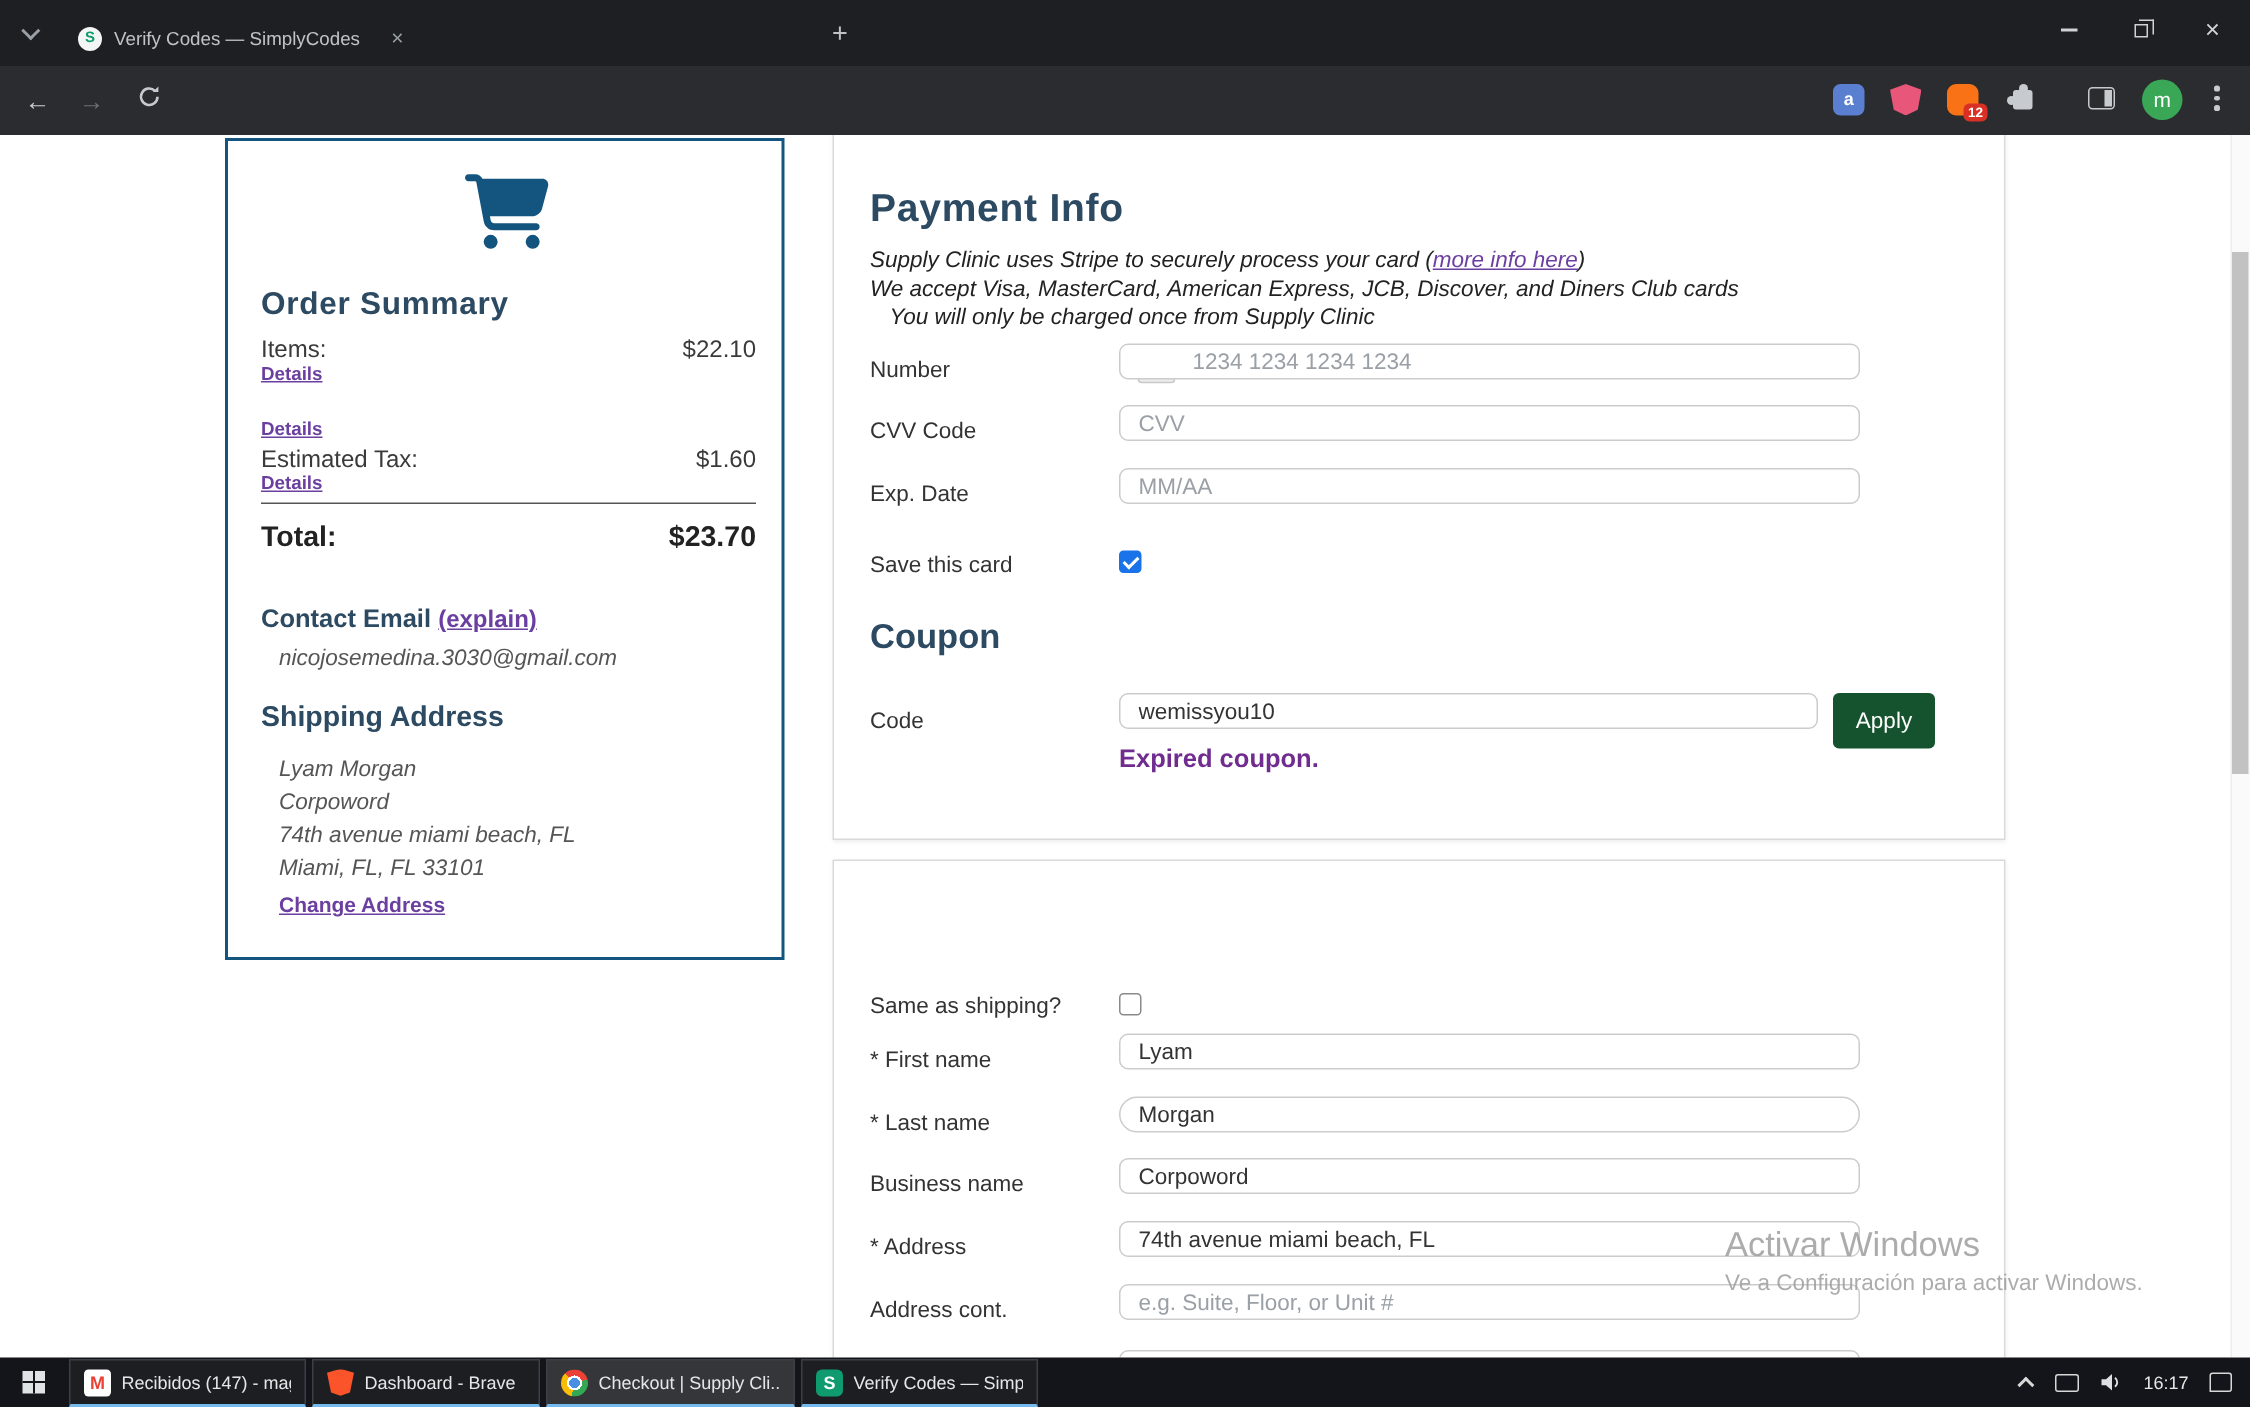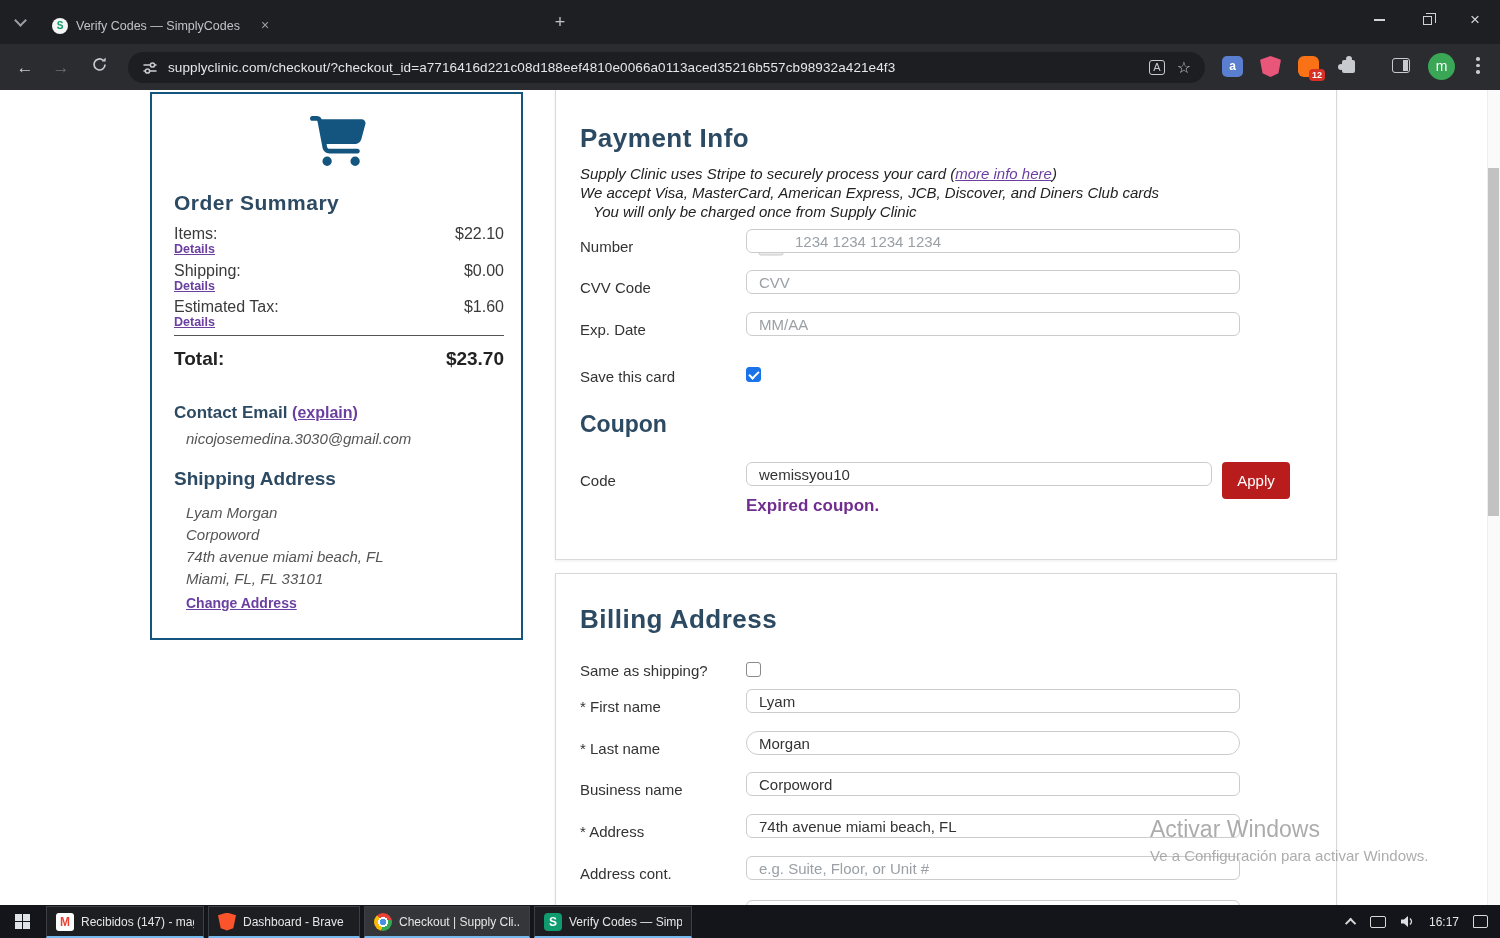--- a/index.html
+++ b/index.html
@@ -71,21 +71,21 @@
   .details { position:absolute; left:22px; font-size:12.5px; }
   .italic { font-style:italic; color:#555; font-size:15px; }
   .flabel { position:absolute; font-size:15px; color:#333; }
   .finput { position:absolute; left:190px; width:494px; height:24px; border:1px solid #ccc; border-radius:6px;
             font-size:15px; color:#333; padding:0 12px; background:#fff; font-family:"Liberation Sans",sans-serif; }
   .finput::placeholder { color:#9aa0a6; opacity:1; }
   .cb { position:absolute; width:15px; height:15px; border:1.5px solid #8a8a8a; border-radius:3px; background:#fff; }
   .cb.checked { background:#1a73e8; border-color:#1a73e8; }
   .cb.checked::after { content:""; position:absolute; left:4px; top:1px; width:4px; height:8px;
                        border:solid #fff; border-width:0 2px 2px 0; transform:rotate(45deg); }
-  .apply-btn { position:absolute; left:666px; width:68px; height:37px; background:#b91c1c; color:#fff; border:none;
+  .apply-btn { position:absolute; left:666px; width:68px; height:37px; background:#14532d; color:#fff; border:none;
                border-radius:4px; font-size:15px; font-family:"Liberation Sans",sans-serif; cursor:pointer; }
   .note { position:absolute; left:24px; font-style:italic; font-size:15px; color:#222; white-space:nowrap; }
   #watermark { position:absolute; left:1150px; top:726px; color:#9e9e9e; opacity:.85; }
   #watermark .w1 { font-size:23px; }
   #watermark .w2 { font-size:15px; margin-top:4px; }
   #sb-track { position:absolute; right:0; top:0; width:13px; height:815px; background:#fafafa; border-left:1px solid #ededed; }
   #sb-thumb { position:absolute; right:1px; top:78px; width:11px; height:348px; background:#c2c2c2; }
 
   
   #taskbar { position:absolute; left:0; top:905px; width:1500px; height:33px; background:#14151a; display:flex; align-items:stretch; }
@@ -143,34 +143,20 @@
   <div id="toolbar">
     <div class="navbtn nb-back" style="left:12px;"></div>
     <div class="navbtn nb-fwd disabled" style="left:48px;"></div>
     <div class="navbtn" style="left:86px;">
       <svg width="17" height="17" viewBox="0 0 17 17">
           <path d="M14 8.5a5.5 5.5 0 1 1-1.8-4.1" fill="none" stroke="#c7cbd0" stroke-width="1.7"></path>
           <path d="M14.6 1.6v3.8h-3.8z" fill="#c7cbd0"></path>
         </svg>
     </div>
 
-    <div id="omnibox">
-      <span class="site-icon">
-        <svg width="16" height="16" viewBox="0 0 16 16">
-            <g stroke="#c7cbd0" stroke-width="1.5" stroke-linecap="round">
-              <path d="M2 5h12M2 11h12"></path>
-            </g>
-            <circle cx="10.5" cy="5" r="2.1" fill="#1d1e22" stroke="#c7cbd0" stroke-width="1.5"></circle>
-            <circle cx="5.5" cy="11" r="2.1" fill="#1d1e22" stroke="#c7cbd0" stroke-width="1.5"></circle>
-          </svg>
-      </span>
-      <span id="url-text">supplyclinic.com/checkout/?checkout_id=a7716416d221c08d188eef4810e0066a0113aced35216b557cb98932a421e4f3</span>
-      <span class="ob-translate"></span>
-      <span class="ob-star"></span>
-    </div>
 
     <div class="ext ext-blue" style="left:1222px;"></div>
     <div class="ext ext-shield" style="left:1260px;"></div>
     <div class="ext ext-red" style="left:1298px;">
       <span class="ext-badge">12</span>
     </div>
     <div class="ext" style="left:1338px;">
         <div class="puzzle"></div>
       </div>
 
@@ -191,24 +177,20 @@
       </svg>
 
       <div class="abs navy-h" style="left:22px; top:97px; font-size:21px; letter-spacing:.5px;">Order Summary</div>
 
       <div class="os-row" style="top:131px;">
         <span>Items:</span>
         <span>$22.10</span>
       </div>
       <a class="details plink" style="top:148px;">Details</a>
 
-      <div class="os-row" style="top:168px;">
-        <span>Shipping:</span>
-        <span>$0.00</span>
-      </div>
       <a class="details plink" style="top:185px;">Details</a>
 
       <div class="os-row" style="top:204px;">
         <span>Estimated Tax:</span>
         <span>$1.60</span>
       </div>
       <a class="details plink" style="top:221px;">Details</a>
 
       <div class="abs" style="left:22px; top:241px; width:330px; border-top:1px solid #555;"></div>
 
@@ -259,21 +241,20 @@
       <div class="cb checked" style="left:190px; top:284px;"></div>
 
       <div class="abs navy-h" style="left:24px; top:328px; font-size:23px;">Coupon</div>
       <div class="flabel" style="left:24px; top:389px;">Code</div>
       <input class="finput" style="top: 379px; width: 466px;" value="wemissyou10">
       <button class="apply-btn" style="top:379px;">Apply</button>
       <div class="abs" style="left:190px; top:413px; font-size:17px; font-weight:bold; color:#702c8e;">Expired coupon.</div>
     </div>
 
     <div class="panel-box" style="left:555px; top:483px; width:782px; height:430px;">
-      <div class="abs navy-h" style="left:24px; top:30px; font-size:26px; letter-spacing:.5px;">Billing Address</div>
 
       <div class="flabel" style="left:24px; top:88px;">Same as shipping?</div>
       <div class="cb" style="left:190px; top:88px;"></div>
 
       <div class="flabel" style="left:24px; top:124px;">* First name</div>
       <input class="finput" style="top: 115px;" value="Lyam">
 
       <div class="flabel" style="left:24px; top:166px;">* Last name</div>
       <input class="finput" style="top: 157px; border-radius: 12px;" value="Morgan">
 

